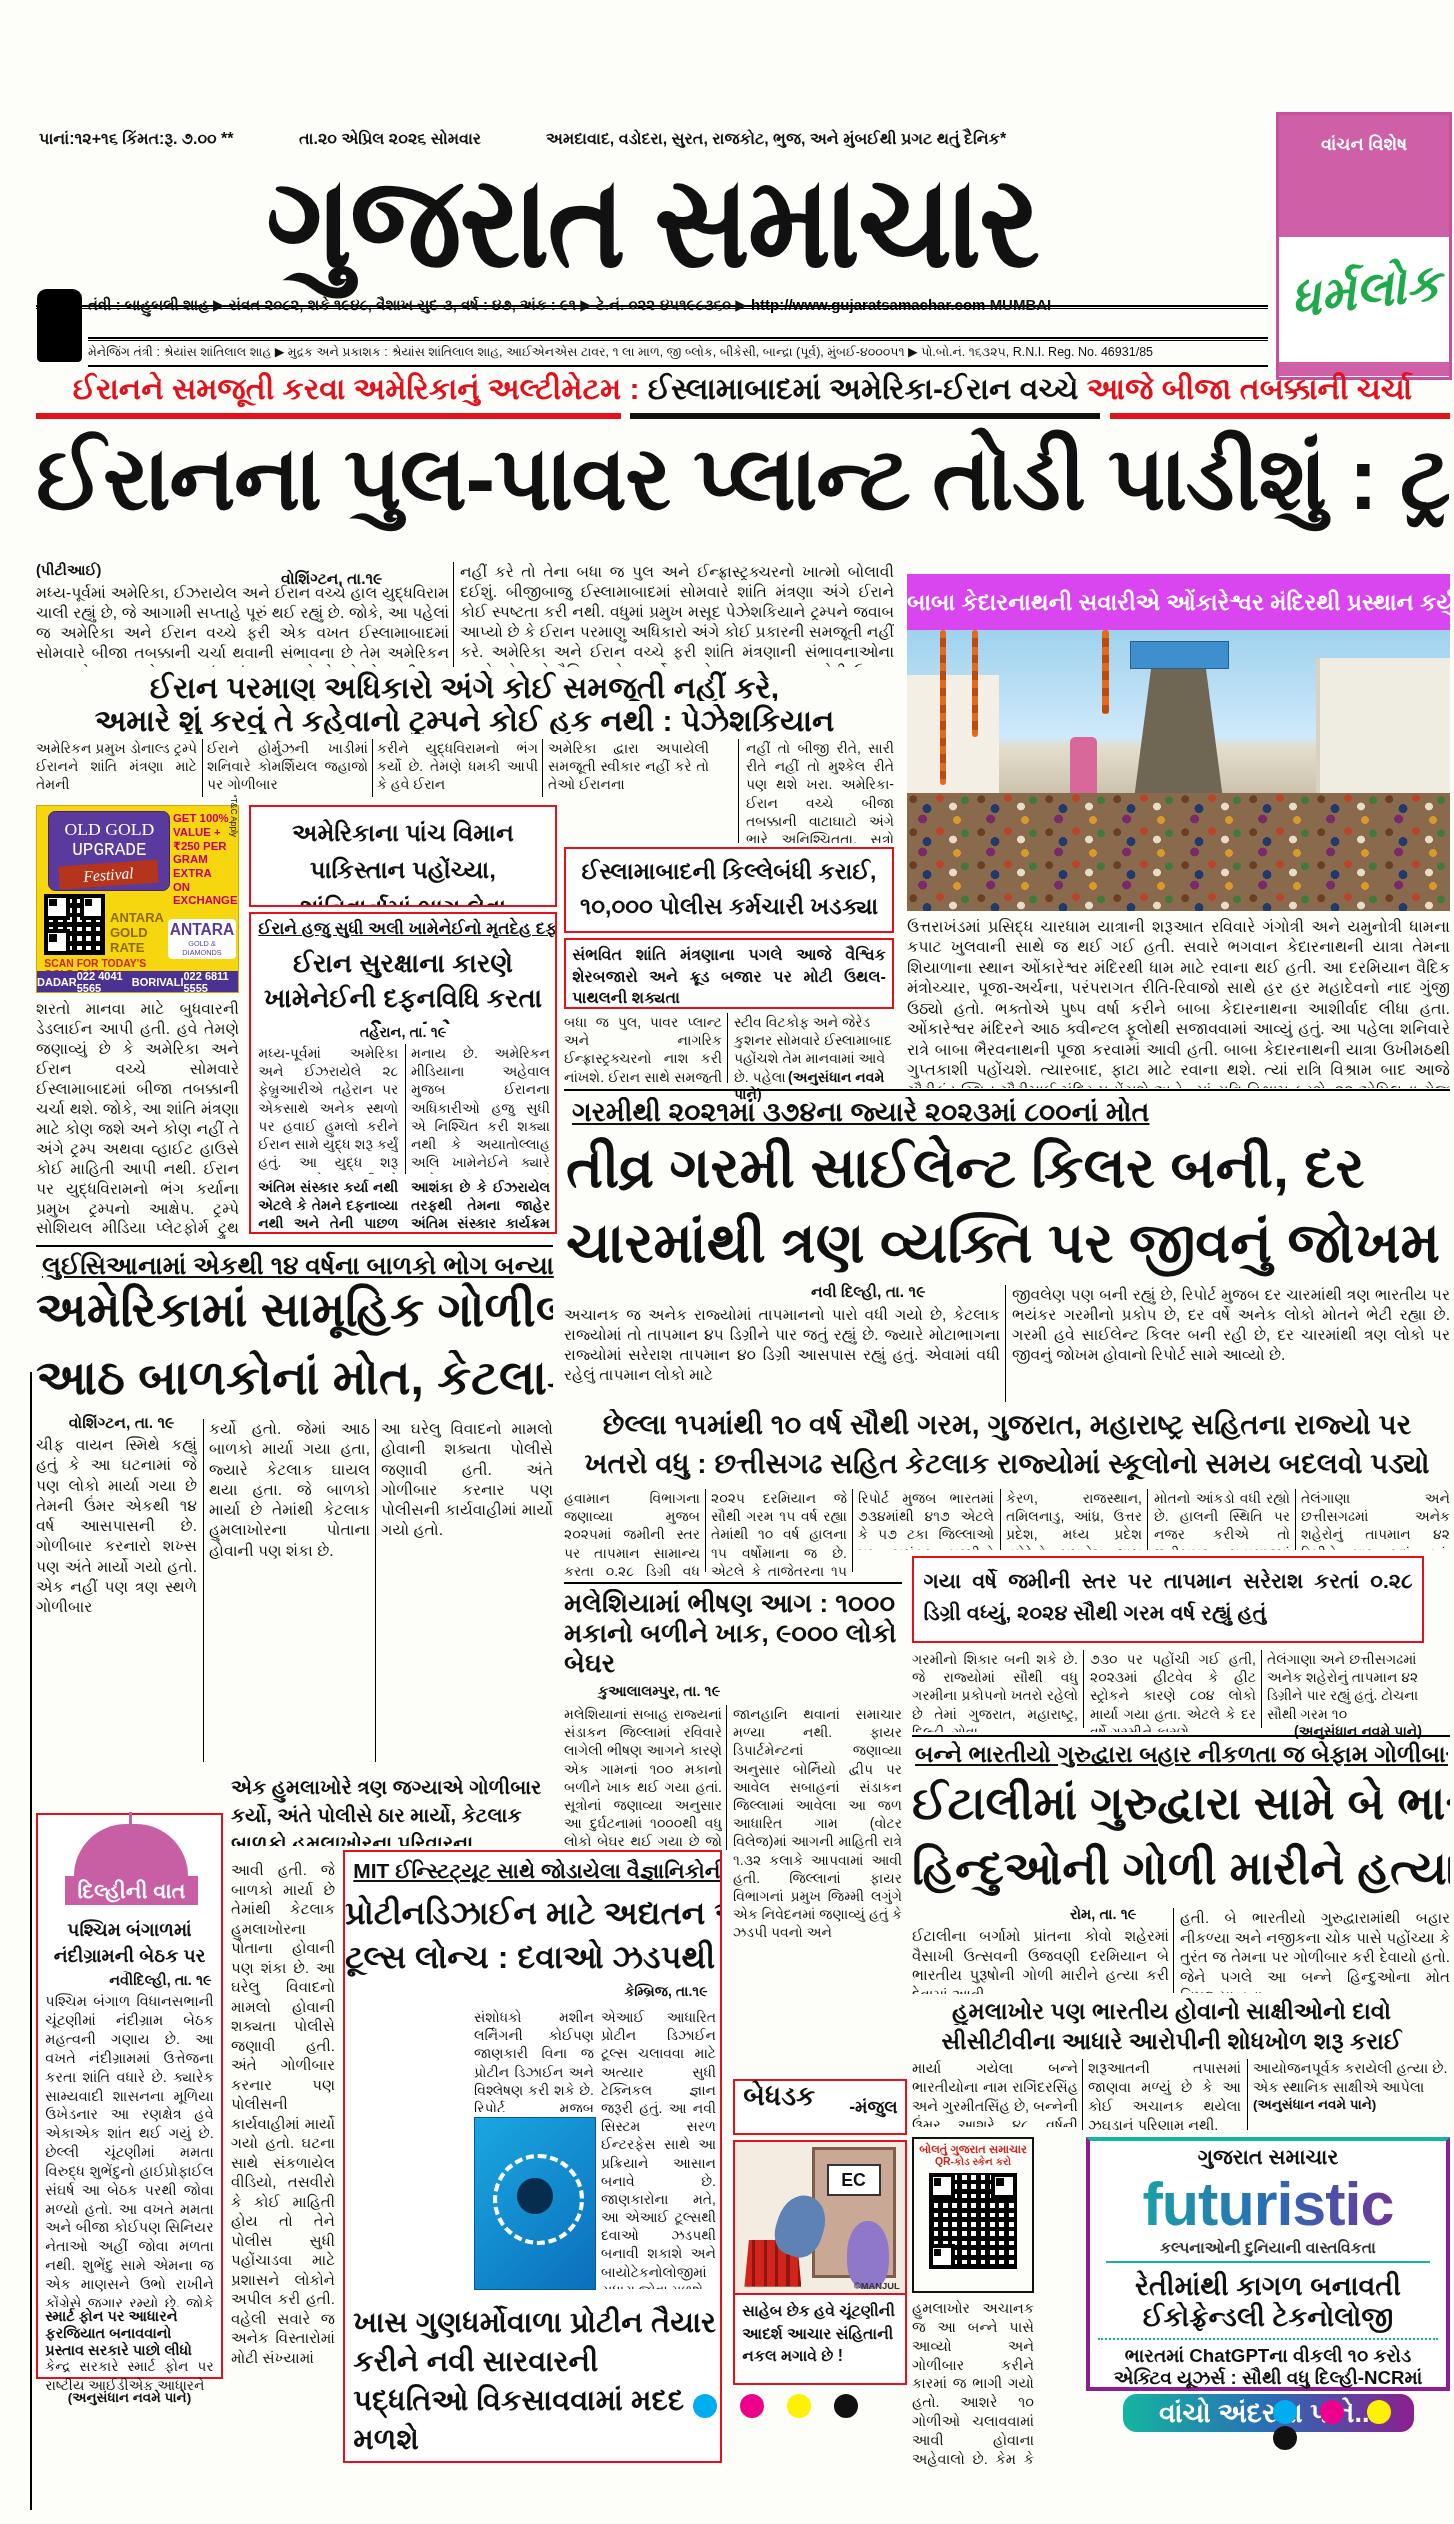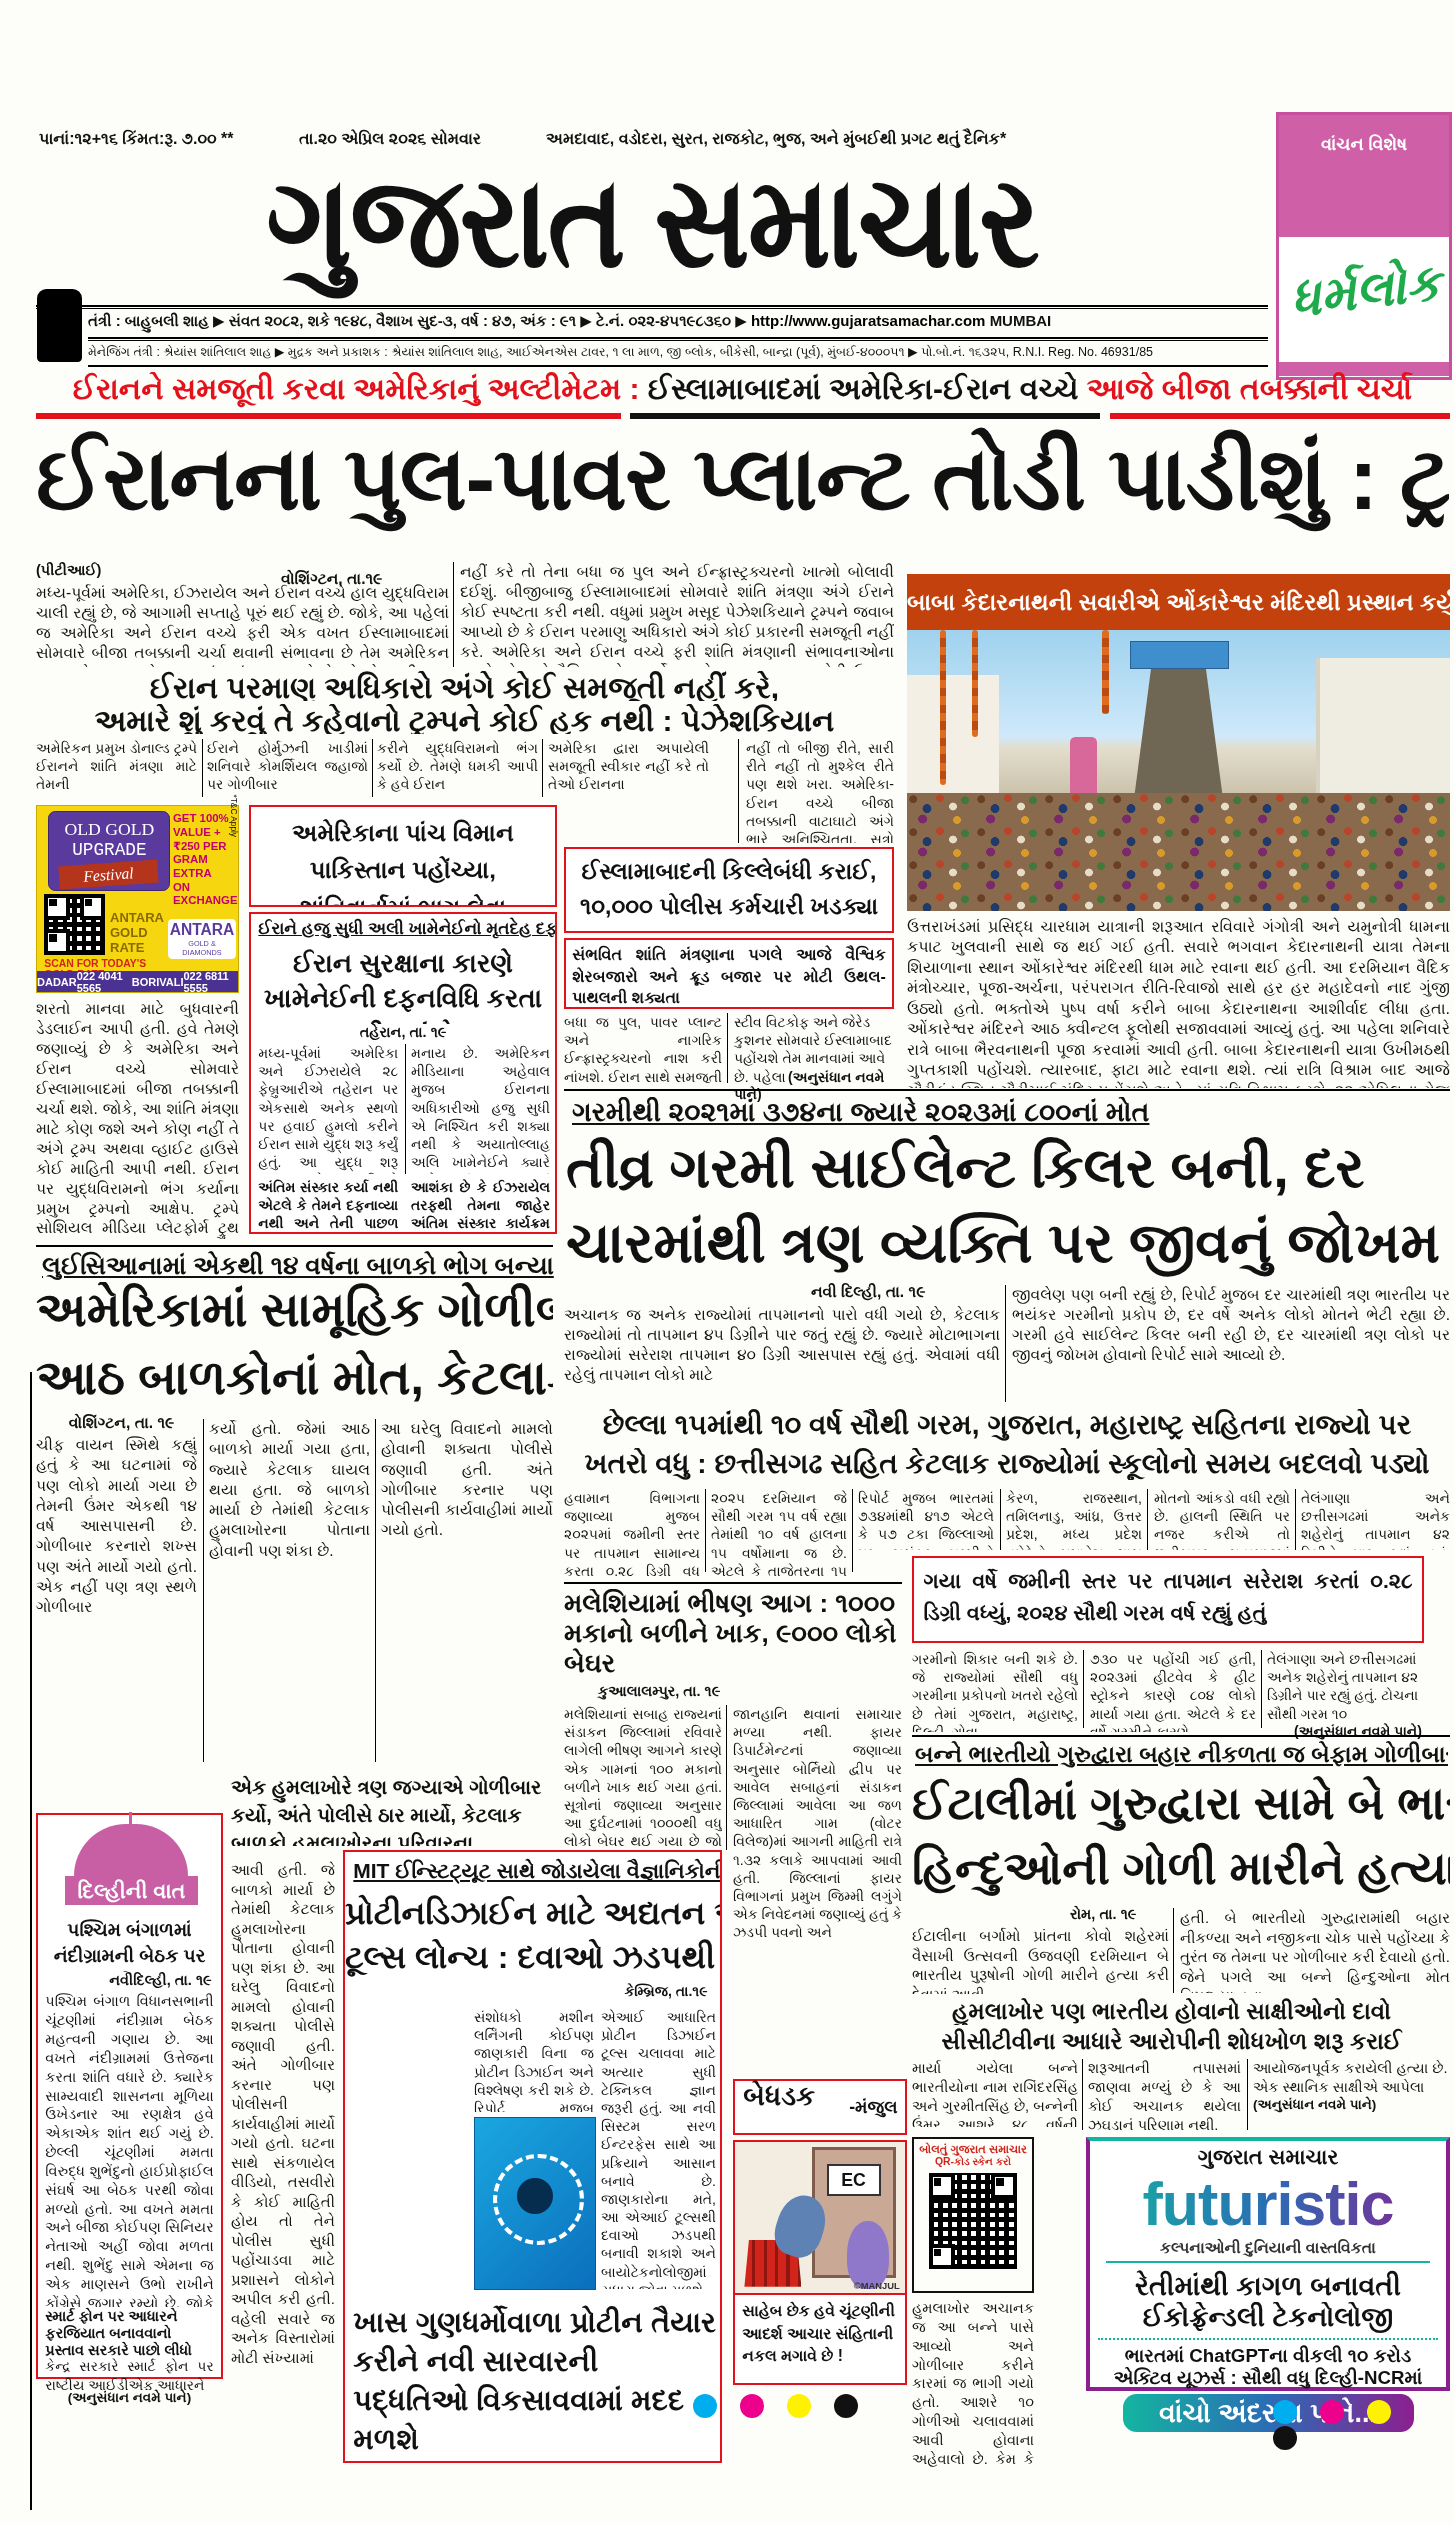--- a/index.html
+++ b/index.html
@@ -77,21 +77,21 @@
     <div class="bold" style="font-size:17.7px;padding-top:18.7px;">વાંચન વિશેષ</div>
   </div>
   <div class="center" style="height:125px;background:#fff;">
     <div class="dharmlok clip" style="font-size:50px;transform:rotate(-7deg);padding-top:25px;">ધર્મલોક</div>
   </div>
   <div class="supp-pink" style="height:13.5px;"></div>
 </div>
 
 <div class="abs rule-h" style="left:36px;top:305px;width:1232px;"></div>
 <div class="abs rule-h" style="left:36px;top:308px;width:1232px;height:1px;"></div>
-<div class="abs clip nowrap" style="left:88px;top:312px;width:1180px;height:23px;font-size:15px;font-weight:bold;">
+<div class="abs clip nowrap" style="left:88px;top:296px;width:1180px;height:23px;font-size:15px;font-weight:bold;">
   <span>તંત્રી : બાહુબલી શાહ  ▶  સંવત ૨૦૮૨, શકે ૧૯૪૮, વૈશાખ સુદ-૩, વર્ષ : ૪૭, અંક : ૯૧  ▶  ટે.નં. ૦૨૨-૪૫૧૯૮૩૬૦ ▶</span>
   <span style="color:#000;">http://www.gujaratsamachar.com</span>
   <span class="bold">MUMBAI</span>
 </div>
 <div class="abs rule-h" style="left:88px;top:337px;width:1180px;"></div>
 <div class="abs rule-h" style="left:88px;top:340px;width:1180px;height:1px;"></div>
 <div class="abs clip nowrap" style="left:88px;top:344px;width:1180px;height:18.7px;font-size:12.5px;">મેનેજિંગ તંત્રી : શ્રેયાંસ શાંતિલાલ શાહ ▶ મુદ્રક અને પ્રકાશક : શ્રેયાંસ શાંતિલાલ શાહ, આઈએનએસ ટાવર, ૧ લા માળ, જી બ્લોક, બીકેસી, બાન્દ્રા (પૂર્વ), મુંબઈ-૪૦૦૦૫૧ ▶ પો.બો.નં. ૧૬૩૨૫, R.N.I. Reg. No. 46931/85</div>
 <div class="abs rule-h" style="left:88px;top:365px;width:1180px;height:2.1px;"></div>
 
 <div class="abs clip nowrap center" style="left:36px;top:372px;width:1413px;height:38px;font-size:30px;font-weight:bold;">
@@ -182,21 +182,21 @@
   <div class="dateline center" style="font-size:14.5px;">તહેરાન, તા. ૧૯</div>
   <div style="position:absolute;left:7.3px;top:130px;width:140px;height:130px;" class="small-txt">મધ્ય-પૂર્વમાં અમેરિકા અને ઈઝરાયેલે ૨૮ ફેબ્રુઆરીએ તહેરાન પર એકસાથે અનેક સ્થળો પર હવાઈ હુમલો કરીને ઈરાન સામે યુદ્ધ શરૂ કર્યું હતું. આ યુદ્ધ શરૂ થયાના પહેલા જ દિવસે ઈરાનના સર્વોચ્ચ નેતા અયાતુલ્લા અલિ ખામેનેઈની હત્યા કરી દીધી</div>
   <div style="position:absolute;left:154px;top:130px;width:0.5px;height:130px;background:#000;"></div>
   <div style="position:absolute;left:160px;top:130px;width:139px;height:130px;" class="small-txt">મનાય છે. અમેરિકન મીડિયાના અહેવાલ મુજબ ઈરાનના અધિકારીઓ હજુ સુધી એ નિશ્ચિત કરી શક્યા નથી કે અયાતોલ્લાહ અલિ ખામેનેઈને ક્યારે અને ક્યાં દફનાવવામાં આવે. સુરક્ષાની દૃષ્ટિએ હજુ પણ સ્થિતિ અત્યંત સંવેદનશીલ છે. આ કારણથી સરકાર મોટા જાહેર અંતિમ સંસ્કારથી બચી રહી છે.</div>
   <div style="position:absolute;left:7.3px;top:264px;width:140px;height:52px;" class="small-txt bold">અંતિમ સંસ્કાર કર્યા નથી એટલે કે તેમને દફનાવ્યા નથી અને તેની પાછળ સુરક્ષા મોટું કારણ હોવાનું</div>
   <div style="position:absolute;left:160px;top:264px;width:139px;height:52px;" class="small-txt bold">આશંકા છે કે ઈઝરાયેલ તરફથી તેમના જાહેર અંતિમ સંસ્કાર કાર્યક્રમ પર હુમલો થઈ શકે છે.</div>
 </div>
 
 <div class="abs body-txt" style="left:36px;top:999px;width:203px;height:240px;">શરતો માનવા માટે બુધવારની ડેડલાઈન આપી હતી. હવે તેમણે જણાવ્યું છે કે અમેરિકા અને ઈરાન વચ્ચે સોમવારે ઈસ્લામાબાદમાં બીજા તબક્કાની ચર્ચા થશે. જોકે, આ શાંતિ મંત્રણા માટે કોણ જશે અને કોણ નહીં તે અંગે ટ્રમ્પ અથવા વ્હાઈટ હાઉસે કોઈ માહિતી આપી નથી. ઈરાન પર યુદ્ધવિરામનો ભંગ કર્યાના પ્રમુખ ટ્રમ્પનો આક્ષેપ. ટ્રમ્પે સોશિયલ મીડિયા પ્લેટફોર્મ ટ્રુથ સોશિયલ પર એક પોસ્ટમાં ઈરાનને ધમકી આપતા લખ્યું કે,</div>
 
-<div class="abs" style="left:907px;top:574px;width:543px;height:56px;background:#c2410c;color:#fff;display:flex;align-items:center;justify-content:center;">
+<div class="abs" style="left:907px;top:574px;width:543px;height:56px;background:#d946ef;color:#fff;display:flex;align-items:center;justify-content:center;">
   <div class="bold clip nowrap" style="font-size:23px;">બાબા કેદારનાથની સવારીએ ઓંકારેશ્વર મંદિરથી પ્રસ્થાન કર્યું</div>
 </div>
 <div class="abs photo" style="left:907px;top:630px;width:543px;height:281px;">
   <div style="position:absolute;left:0;top:16%;width:17%;height:62%;background:#f3efe4;"></div>
   <div style="position:absolute;right:0;top:10%;width:24%;height:72%;background:#efece1;border-left:4.2px solid #d8d2c2;"></div>
   <div style="position:absolute;left:38%;top:10%;width:24%;height:78%;background:#6f6654;clip-path:polygon(30% 0,70% 0,92% 100%,8% 100%);"></div>
   <div style="position:absolute;left:41%;top:4%;width:18%;height:9%;background:#3f8fcf;border:1.6px solid #2b5f8f;"></div>
   <div style="position:absolute;left:30%;top:38%;width:5%;height:26%;background:#d8679a;border-radius:5.2px 5.2px 0 0;"></div>
   <div class="garland" style="left:6%;top:0;height:55%;"></div>
   <div class="garland" style="left:12%;top:0;height:38%;"></div>

